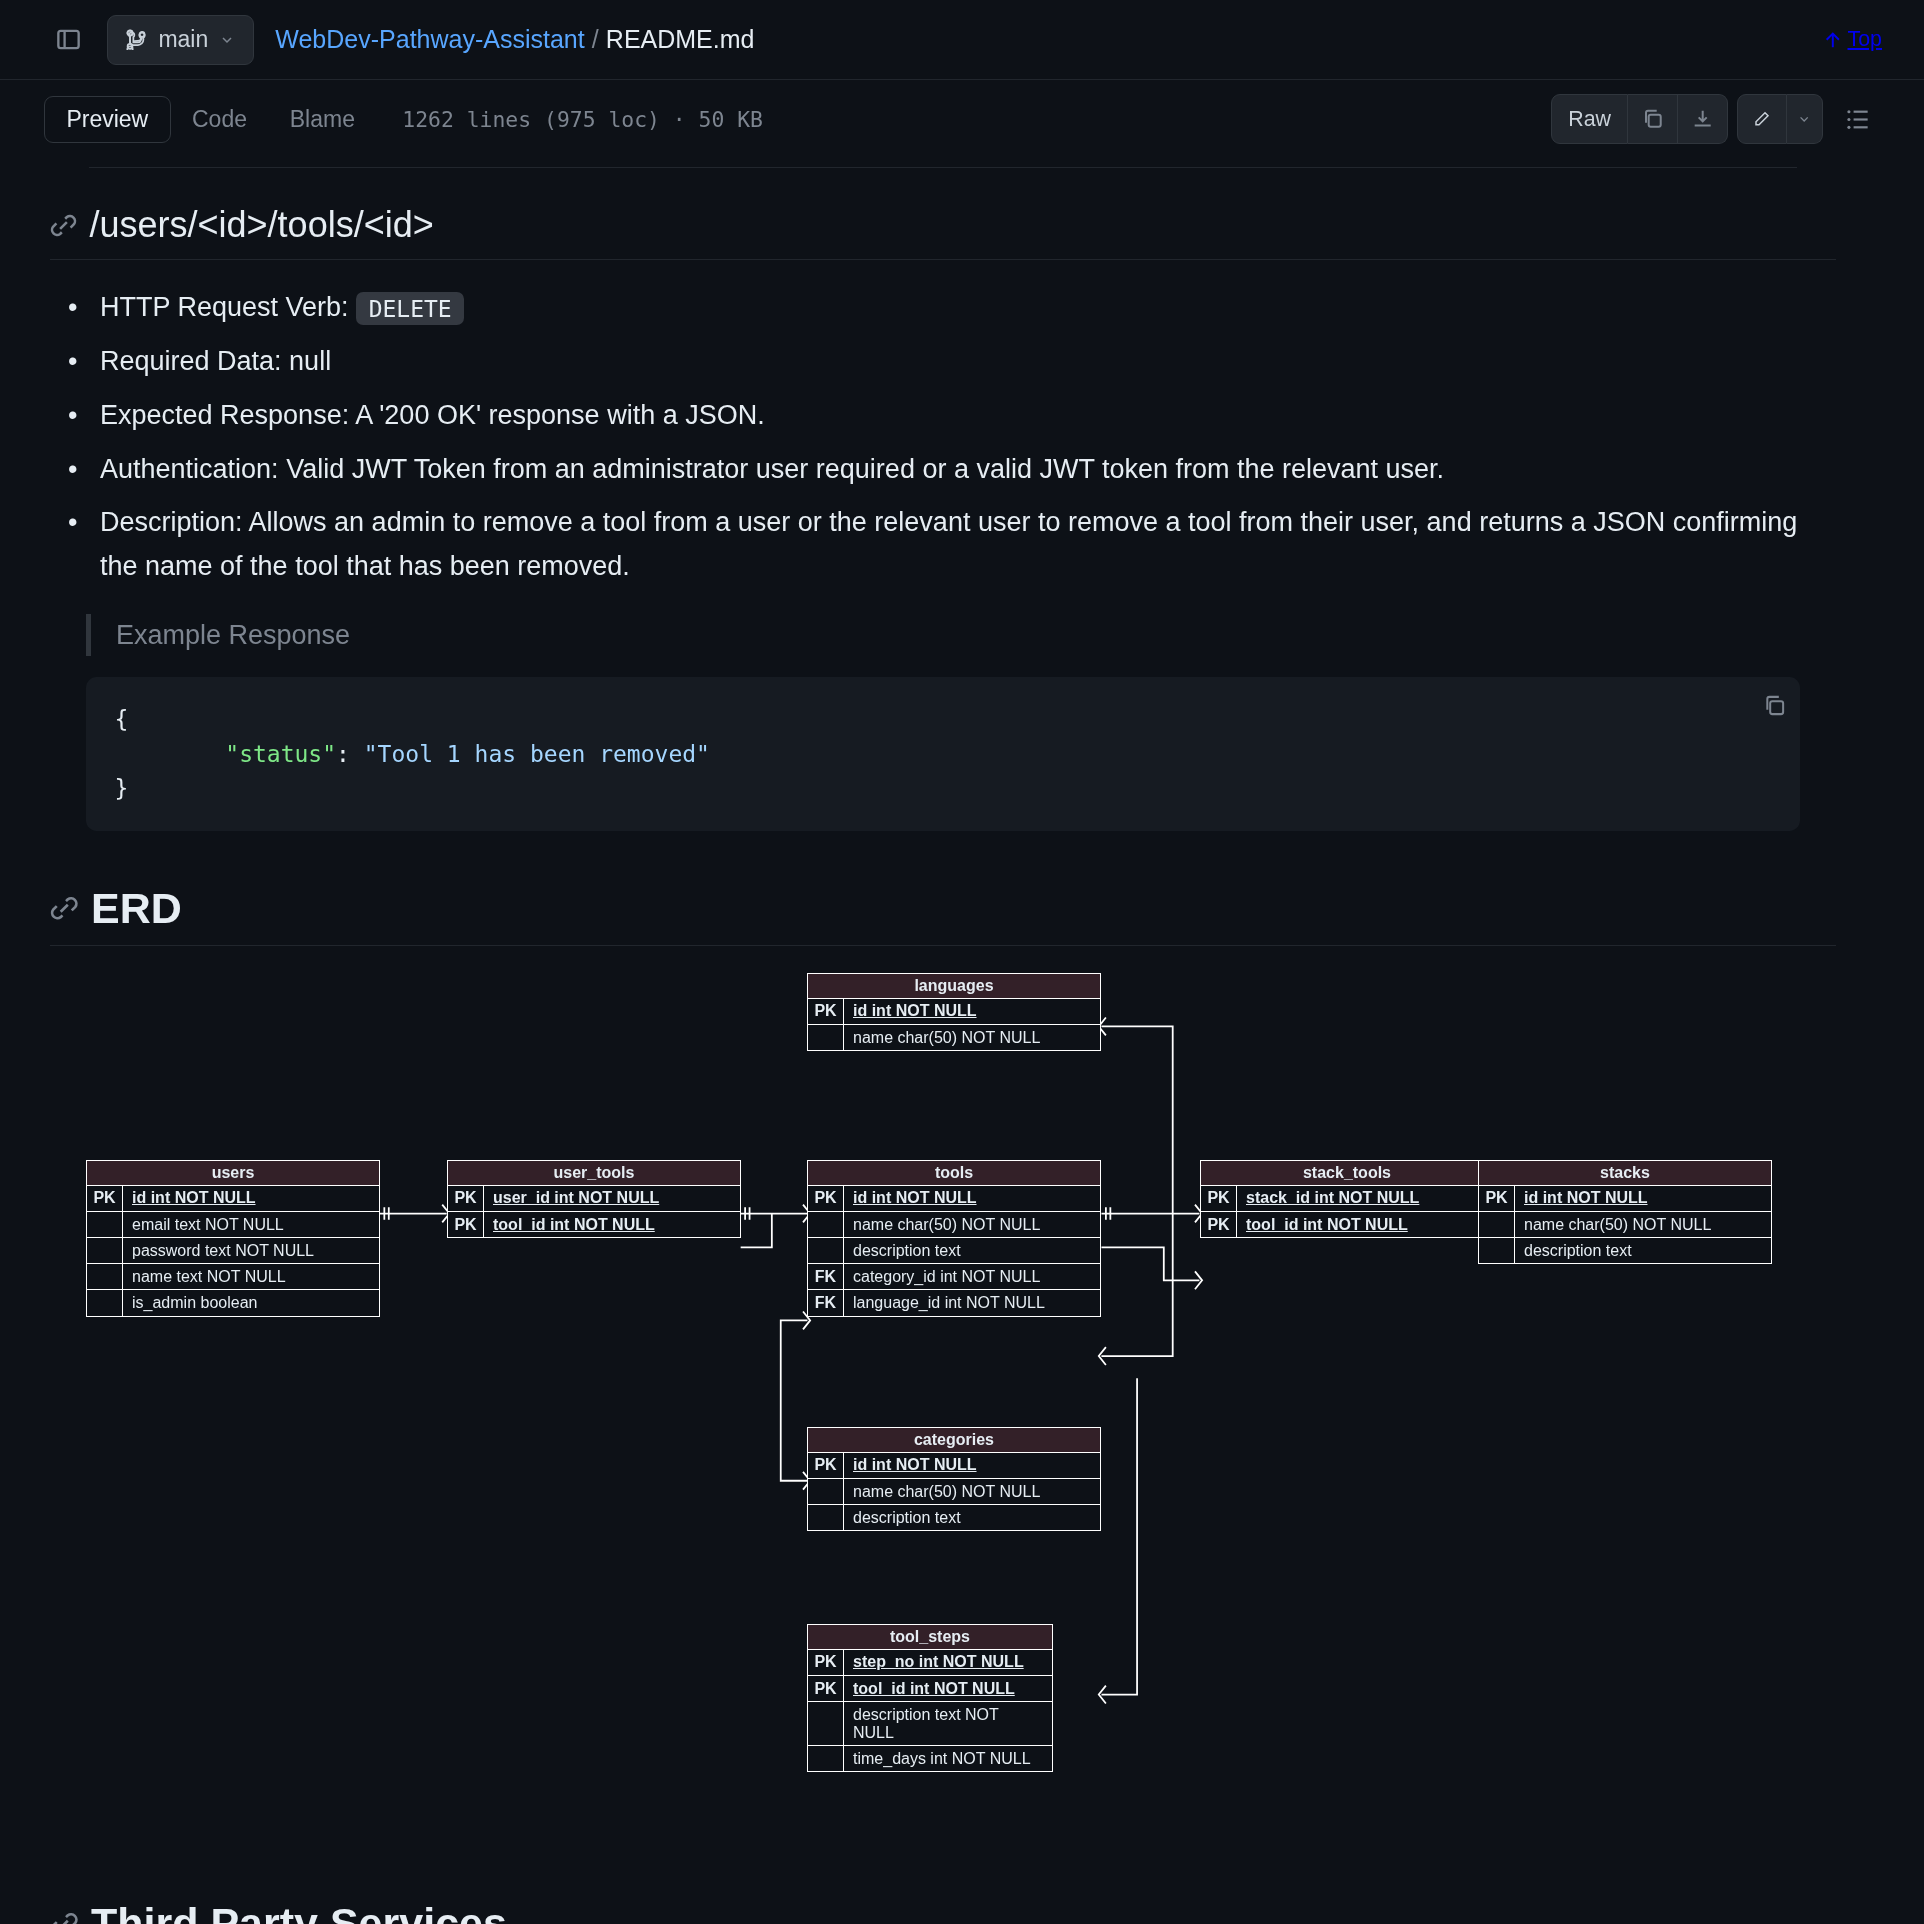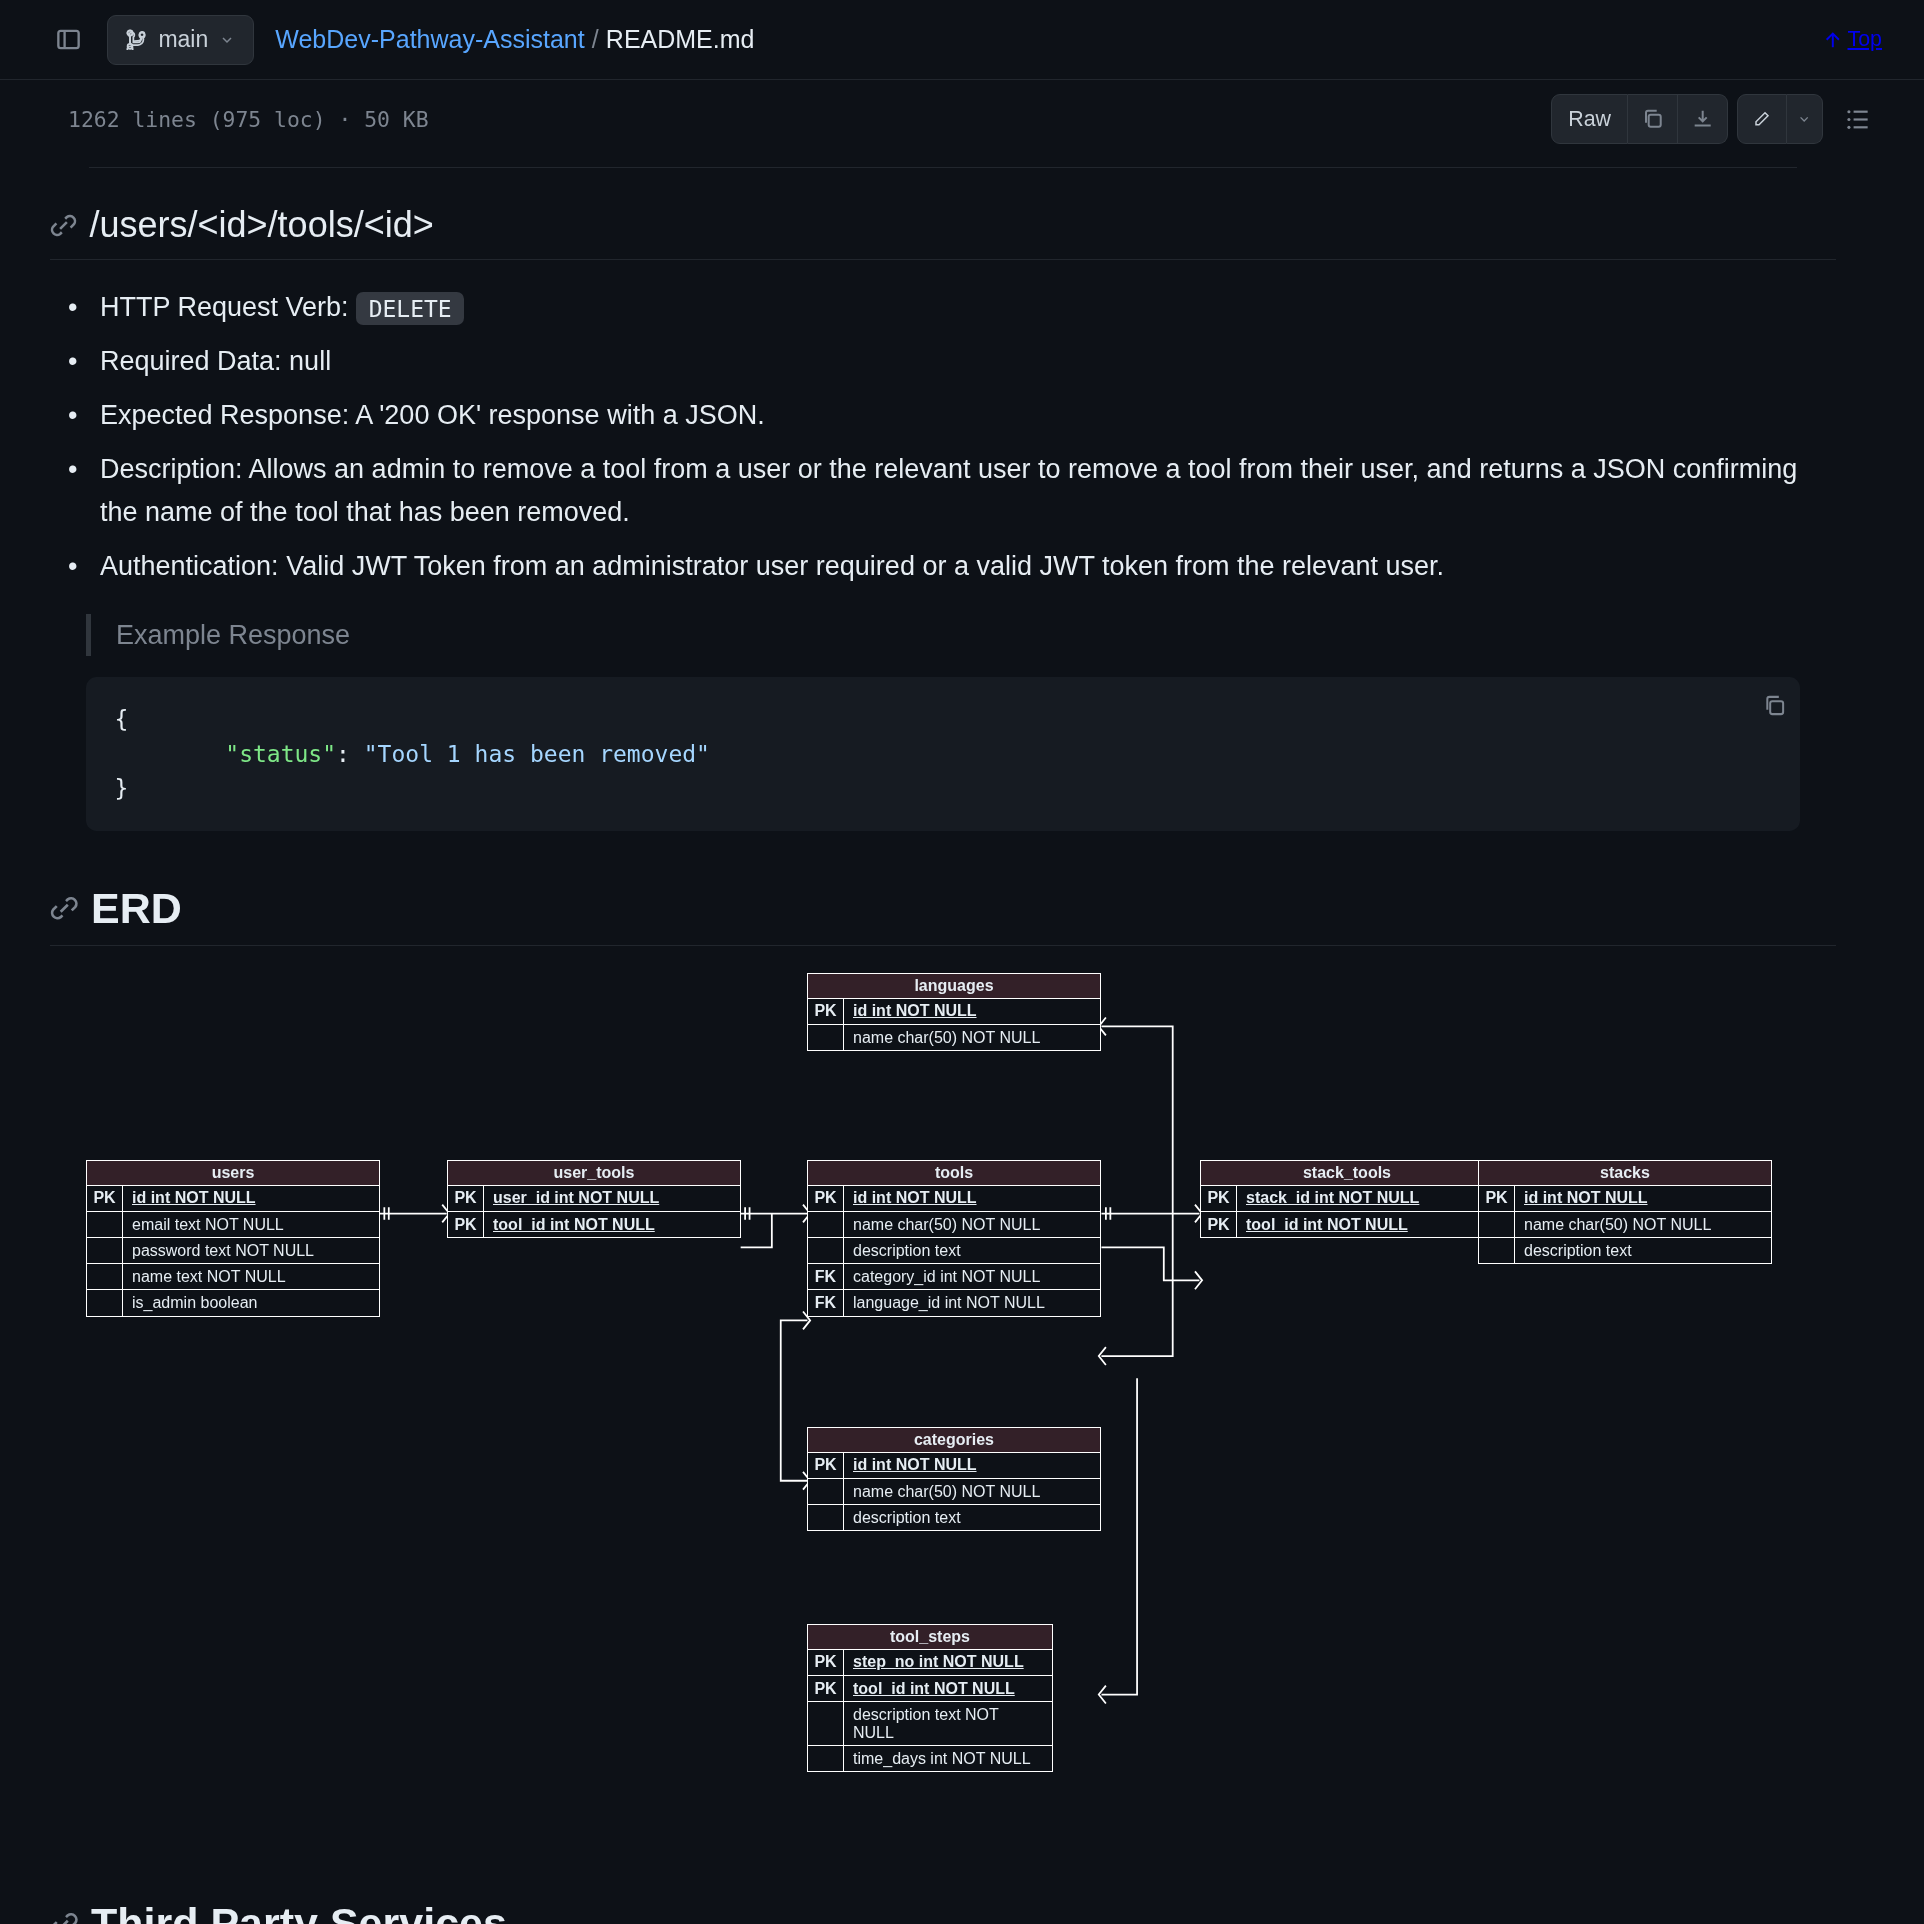--- a/index.html
+++ b/index.html
@@ -239,20 +239,25 @@
     <a class="top-link" href="#">
       <svg width="19.6" height="19.6" viewBox="0 0 16 16" fill="currentColor">
           <path d="M8 14V3M3 8l5-5 5 5" fill="none" stroke="currentColor" stroke-width="1.6"></path>
         </svg>
       <span>Top</span>
     </a>
   </div>
 </div>
 
 <div class="toolbar">
+  <div class="seg">
+    <button class="active">Preview</button>
+    <button>Code</button>
+    <button>Blame</button>
+  </div>
   <span class="meta">1262 lines (975 loc) · 50 KB</span>
   <div class="toolbar-right">
     <div class="icon-btn-group">
       <div class="icon-btn">Raw</div>
       <div class="icon-btn">
         <svg width="21.4" height="21.4" viewBox="0 0 16 16" fill="none" stroke="currentColor" stroke-width="1.5">
             <rect x="5" y="5" width="9" height="9" rx="1.5"></rect>
             <path d="M3 11V3.5A1.5 1.5 0 0 1 4.5 2H11"></path>
           </svg>
       </div>
@@ -294,22 +299,22 @@
     <svg class="link-icon" width="27" height="27" viewBox="0 0 16 16" fill="none" stroke="currentColor" stroke-width="1.5">
         <path d="M6 10l4-4M7 12l-1 1a3 3 0 0 1-4.2-4.2l2-2M9 4l1-1a3 3 0 0 1 4.2 4.2l-2 2"></path>
       </svg>
     <span>/users/&lt;id&gt;/tools/&lt;id&gt;</span>
   </h2>
 
   <ul class="bullets">
     <li><span>HTTP Request Verb: </span><span class="badge">DELETE</span></li>
     <li>Required Data: null</li>
     <li>Expected Response: A '200 OK' response with a JSON.</li>
+    <li>Authentication: Valid JWT Token from an administrator user required or a valid JWT token from the relevant user.</li>
     <li>Description: Allows an admin to remove a tool from a user or the relevant user to remove a tool from their user, and returns a JSON confirming the name of the tool that has been removed.</li>
-    <li>Authentication: Valid JWT Token from an administrator user required or a valid JWT token from the relevant user.</li>
   </ul>
 
   <blockquote>Example Response</blockquote>
 
   <div class="codeblock">
     <div class="copy">
       <svg width="23" height="23" viewBox="0 0 16 16" fill="none" stroke="currentColor" stroke-width="1.4">
           <rect x="5" y="5" width="9" height="9" rx="1.5"></rect>
           <path d="M3 11V3.5A1.5 1.5 0 0 1 4.5 2H11"></path>
         </svg>

